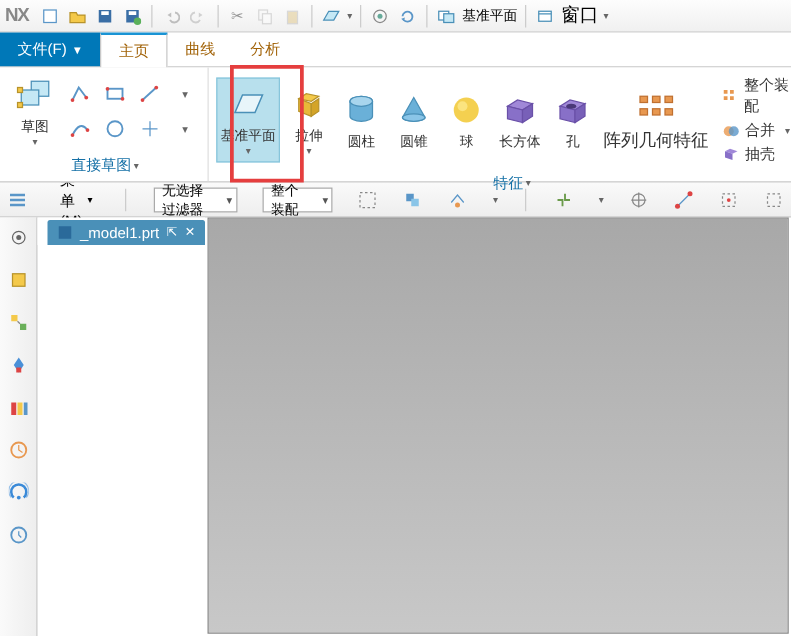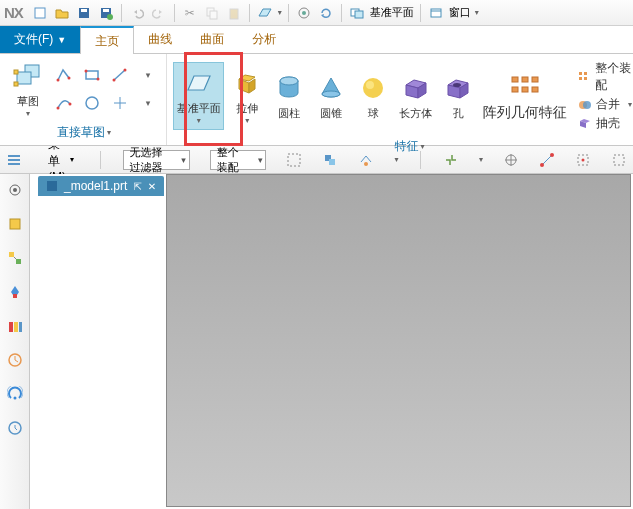--- a/index.html
+++ b/index.html
@@ -125,32 +125,31 @@
       </svg>
     </span>
   <span style="font-size:11px">基准平面</span>
   <span class="tb-sep"></span>
   <span class="tb-ico">
       <svg width="14" height="14">
         <rect x="2" y="3" width="10" height="8" fill="#fff" stroke="#4a90b8"></rect>
         <line x1="2" y1="5" x2="12" y2="5" stroke="#4a90b8"></line>
       </svg>
     </span>
-  <span style="font-size:11px">窗口</span>
+  <span style="font-size:15px">窗口</span>
   <span style="font-size:8px;color:#666">▾</span>
 </div>
 
 <div class="menubar">
   <div class="menu-item file">
       <span>文件(F)</span>
       <span class="arr">▼</span>
     </div>
   <div class="menu-item active">主页</div>
   <div class="menu-item">曲线</div>
-  <div class="menu-item">曲面</div>
   <div class="menu-item">分析</div>
 </div>
 
 <div class="ribbon">
   <div class="highlight-box" style="left:184px;top:-2px;width:59px;height:94px"></div>
 
   <div class="rgroup" style="padding-left:8px">
     <div class="rgroup-body">
       <div class="bigbtn">
         <div class="bigbtn-ico">

